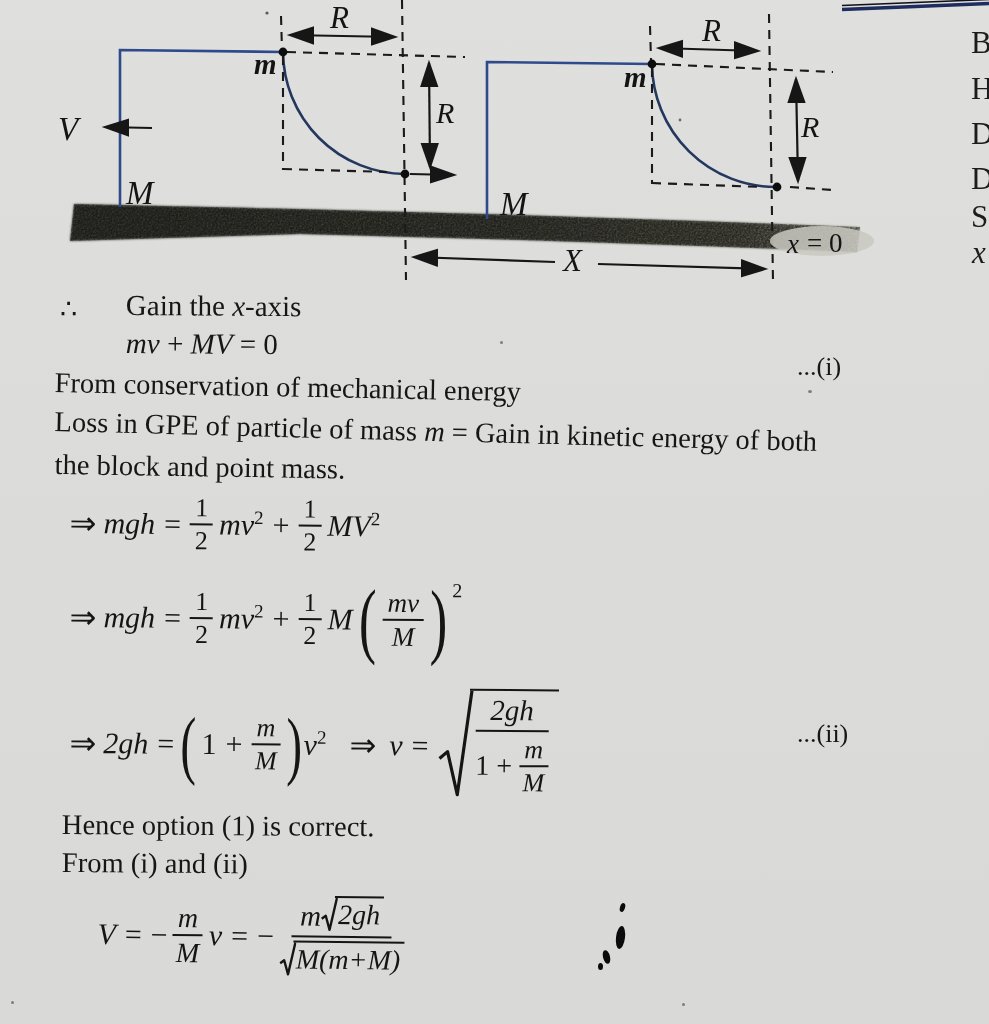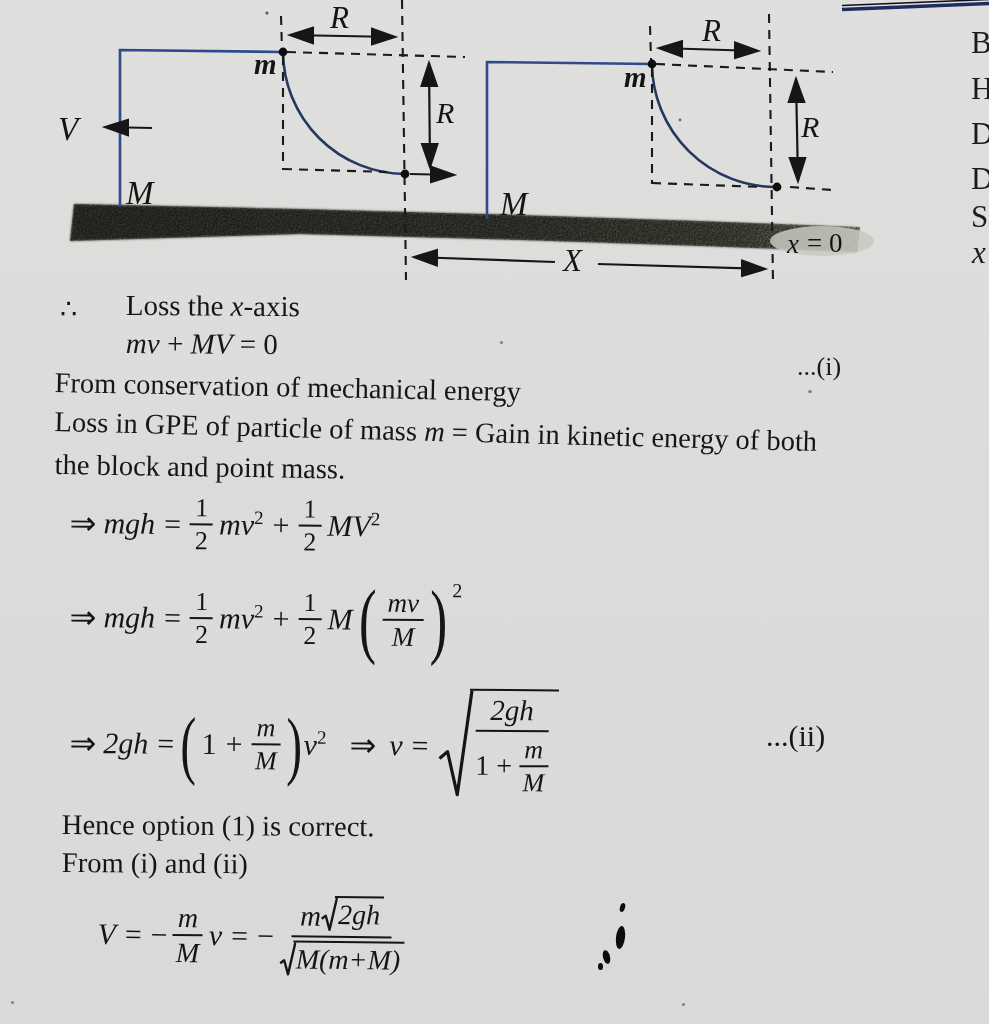--- a/index.html
+++ b/index.html
@@ -142,21 +142,21 @@
 
     <circle cx="267" cy="13" r="1.6" fill="#5a5a5a"></circle>
     <circle cx="680" cy="120" r="1.4" fill="#6a6a6a"></circle>
   </svg>
 
   <div class="tl" style="left:60px;top:293px;font-size:27px">
     <span>∴</span>
   </div>
 
   <div class="tl" style="left:126px;top:289px;font-size:29px;transform:rotate(0.4deg)">
-    <span>Loss the </span><span class="it">x</span><span>-axis</span>
+    <span>Gain the </span><span class="it">x</span><span>-axis</span>
   </div>
 
   <div class="tl" style="left:126px;top:327px;font-size:29px;transform:rotate(0.4deg)">
     <span class="it">mv</span><span> + </span><span class="it">MV</span><span> = 0</span>
   </div>
 
   <div class="tl" style="left:797px;top:352px;font-size:26px">
     <span>...(i)</span>
   </div>
 
@@ -242,21 +242,21 @@
             <span class="frac it">
                 <span class="num">m</span>
                 <span class="den">M</span>
               </span>
           </span>
         </span>
       </span>
     </span>
   </div>
 
-  <div class="tl" style="left:766px;top:719px;font-size:30px">
+  <div class="tl" style="left:797px;top:719px;font-size:26px">
     <span>...(ii)</span>
   </div>
 
   <div class="tl" style="left:62px;top:809px;transform:rotate(0.4deg)">
     <span>Hence option (1) is correct.</span>
   </div>
 
   <div class="tl" style="left:62px;top:847px;transform:rotate(0.4deg)">
     <span>From (i) and (ii)</span>
   </div>

